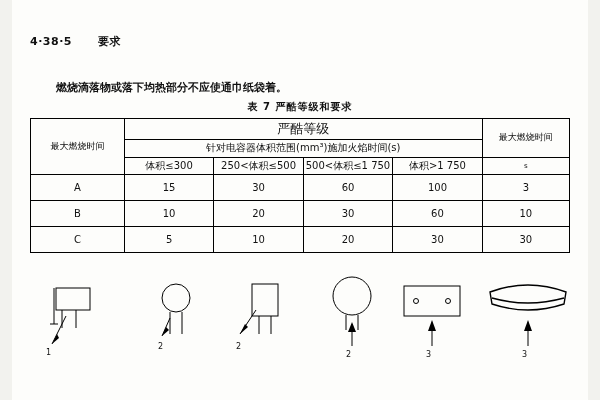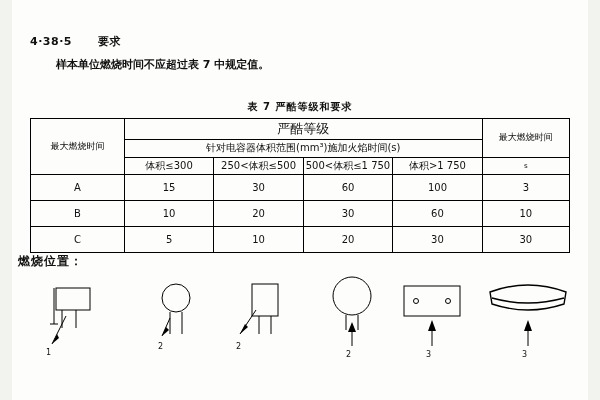--- a/index.html
+++ b/index.html
@@ -137,21 +137,21 @@
 
 <div class="page">
   <div class="edge-l"></div>
   <div class="edge-r"></div>
 
   <div class="sec-head">
     <span class="num">4·38·5</span>
     <span class="title">要求</span>
   </div>
 
-  <div class="para p1">样本单位燃烧时间不应超过表 7 中规定值。</div>
+  <div class="para p2">燃烧滴落物或落下均热部分不应使通巾纸袋着。</div>
 
   <div class="tbl-title">表 7  严酷等级和要求</div>
 
   <div class="tbl-wrap">
     <table class="t7">
       <colgroup>
         <col class="c-lvl">
           <col class="c-v">
           <col class="c-v">
           <col class="c-v">
@@ -196,21 +196,20 @@
           <td>5</td>
           <td>10</td>
           <td>20</td>
           <td>30</td>
           <td>30</td>
         </tr>
       </tbody>
     </table>
   </div>
 
-  <div class="pos-label">燃烧位置：</div>
 
   <div class="figures">
 
     <div class="fig fig-1">
       <svg width="104" height="100" viewBox="0 0 104 100">
         <g fill="none" stroke="#000" stroke-width="1">
           <rect x="24" y="16" width="34" height="22"></rect>
           <line x1="22" y1="16" x2="22" y2="52"></line>
           <line x1="30" y1="38" x2="30" y2="56"></line>
           <line x1="44" y1="38" x2="44" y2="56"></line>

